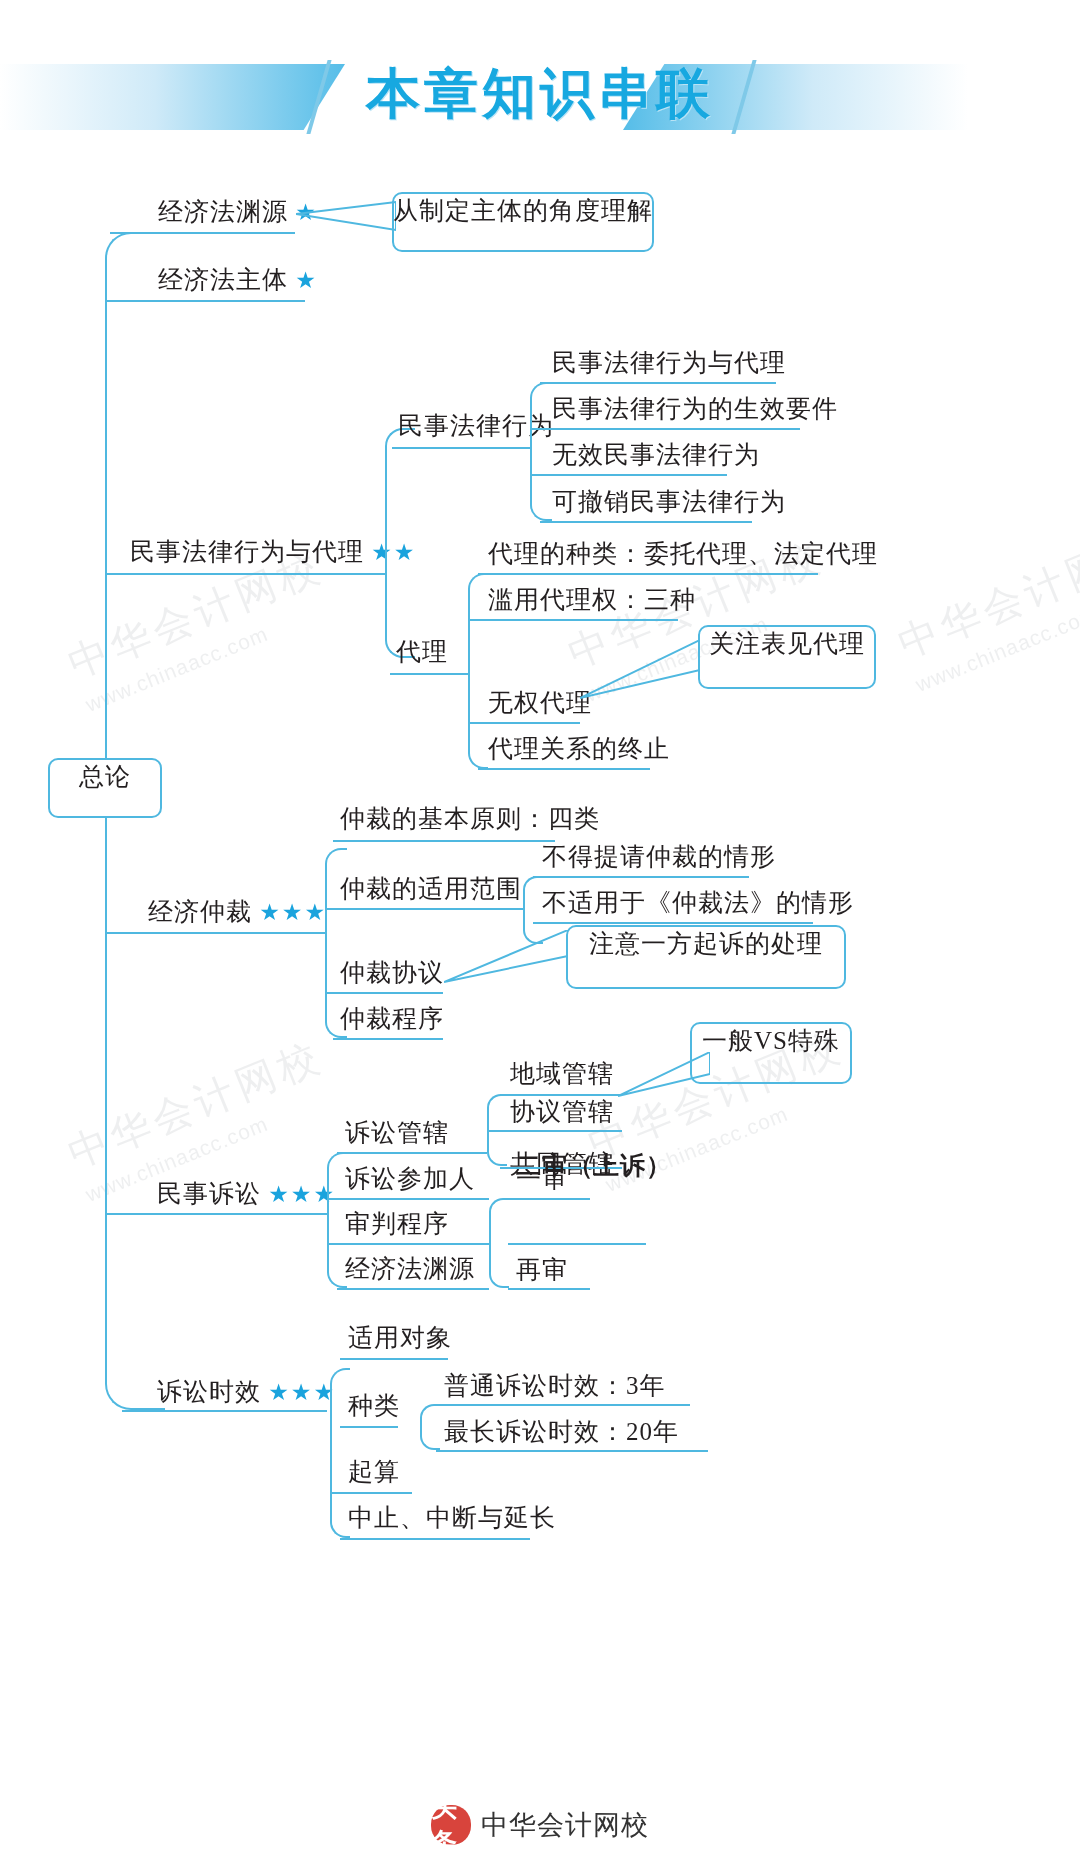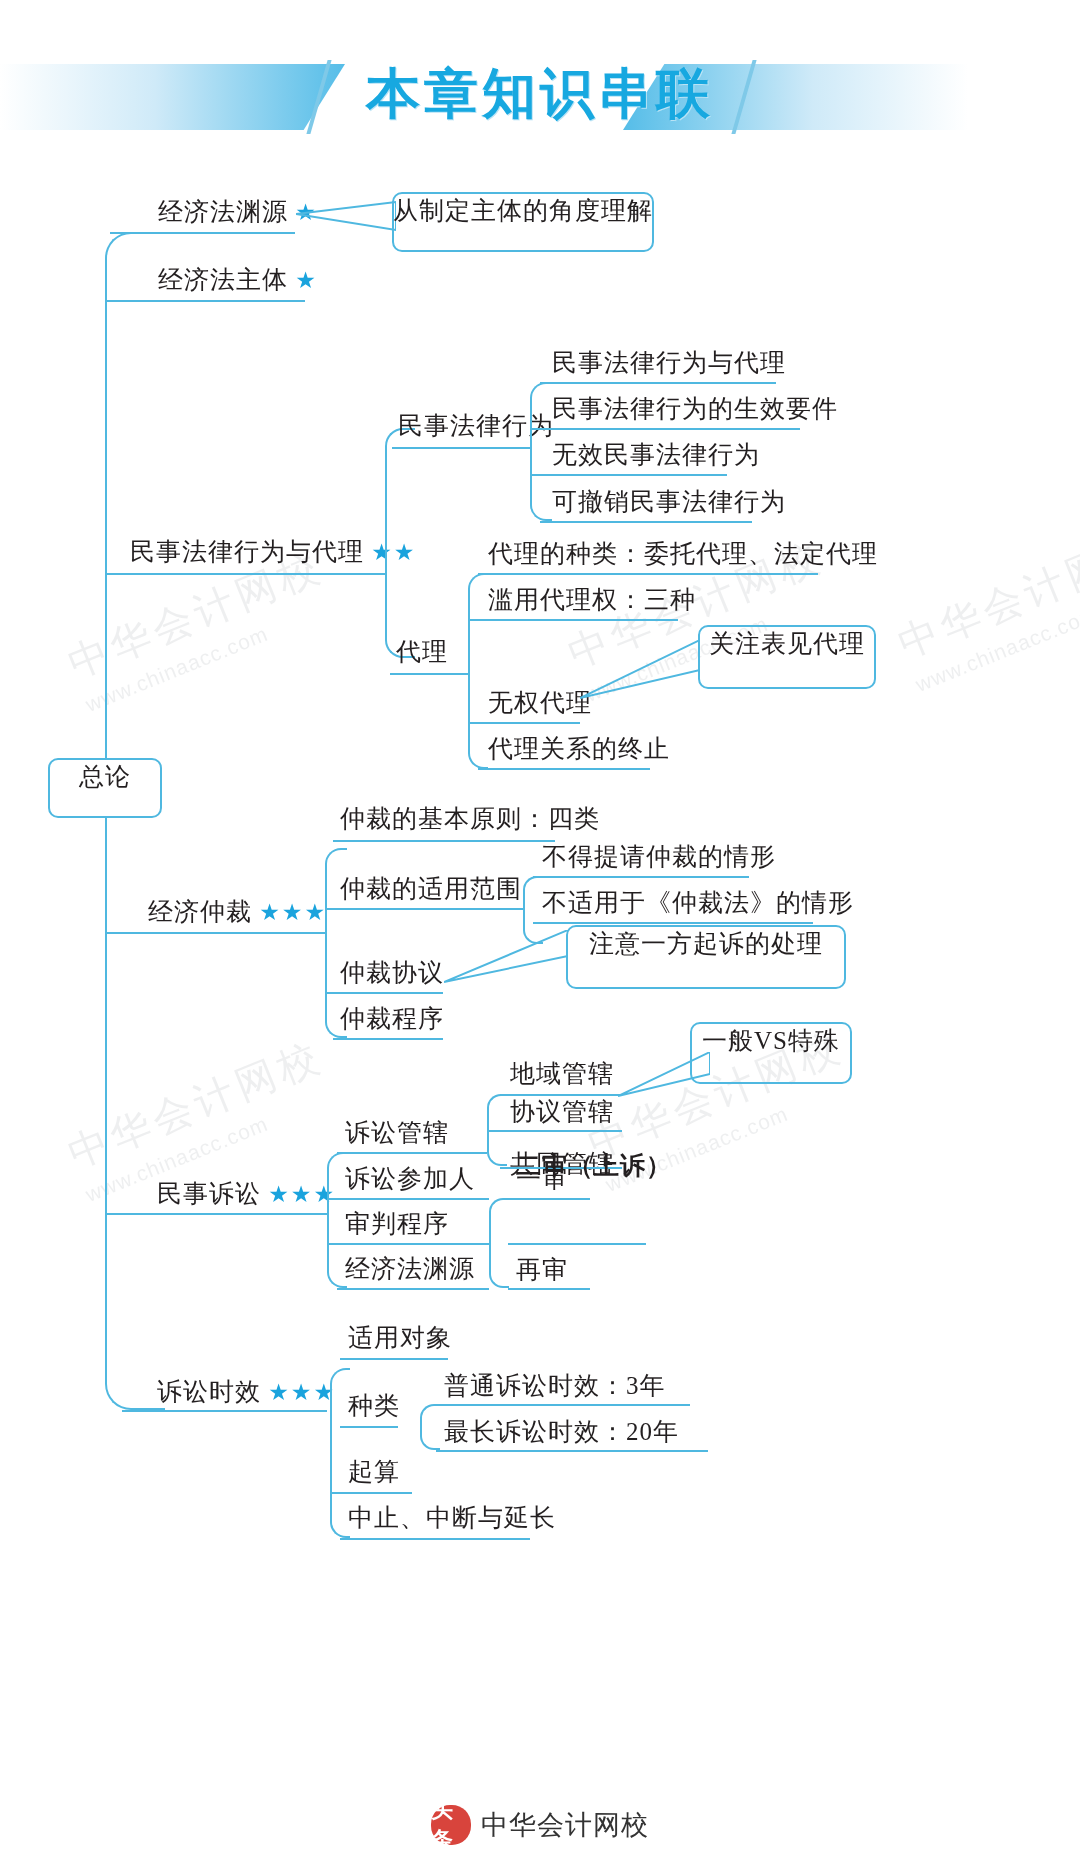--- a/index.html
+++ b/index.html
@@ -103,21 +103,21 @@
 
   
   .footer {
     position: absolute; left: 0; bottom: 12px; width: 1080px;
     display: flex; align-items: center; justify-content: center;
     gap: 10px;
   }
   .tt-logo {
     width: 40px; height: 40px; border-radius: 19px;
     background: #d8443c;
-    color: #fff; font-size: 22px; font-weight: bold;
+    color: #fff; font-size: 26px; font-weight: bold;
     display: flex; align-items: center; justify-content: center;
     font-family: "DejaVu Sans", "Liberation Sans", sans-serif;
   }
   .tt-text {
     font-size: 27px; color: #333; letter-spacing: 1px;
     font-family: "Liberation Sans", sans-serif;
   }
 </style>
 </head>
 <body>

